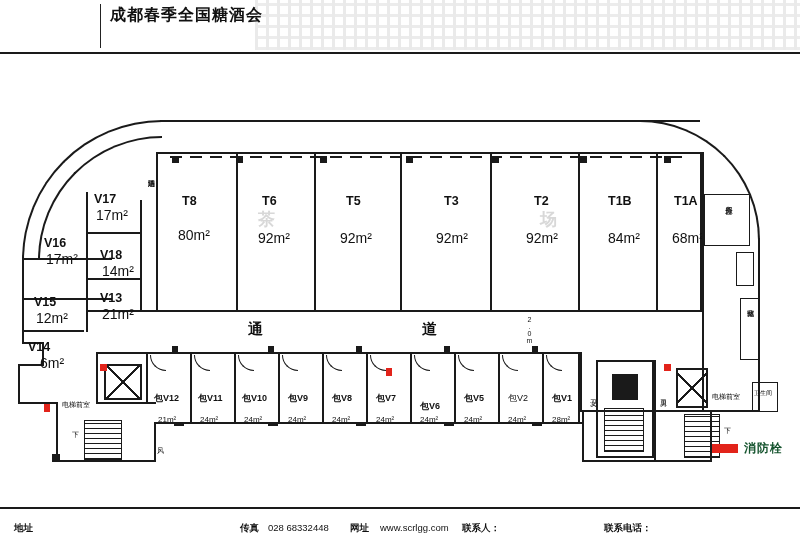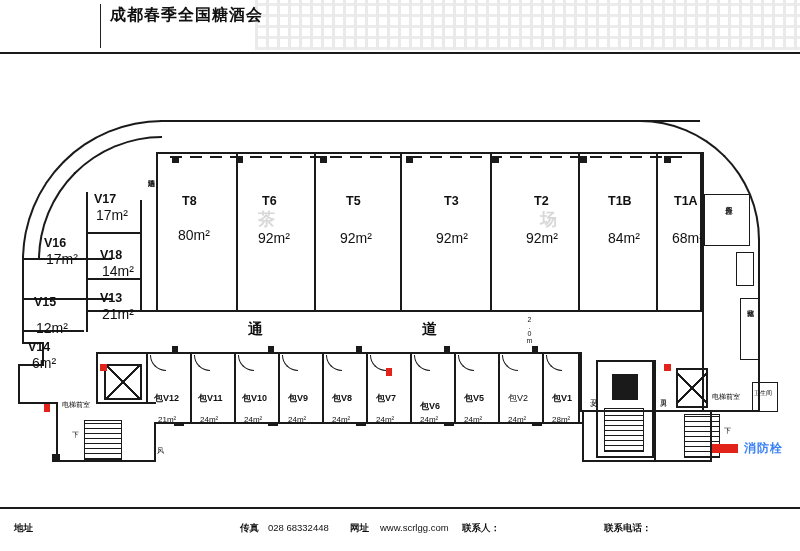--- a/index.html
+++ b/index.html
@@ -85,21 +85,21 @@
     position:absolute;font-size:15px;font-weight:bold;color:#111;letter-spacing:2px;
   }
   .ghost{
     position:absolute;font-size:17px;font-weight:bold;color:#d8d8d8;
   }
 
   .legend-swatch{
     position:absolute;width:26px;height:9px;background:#e2231a;
   }
   .legend-text{
-    position:absolute;font-size:12px;font-weight:bold;color:#3b82f6;letter-spacing:1px;
+    position:absolute;font-size:12px;font-weight:bold;color:#14532d;letter-spacing:1px;
   }
   .stair{
     position:absolute;border:1px solid #1a1a1a;box-sizing:border-box;
     background:repeating-linear-gradient(0deg,#1a1a1a 0 1px,transparent 1px 5px);
   }
   .boxline{position:absolute;border:1px solid #1a1a1a;box-sizing:border-box;}
   .boxline2{position:absolute;border:2px solid #1a1a1a;box-sizing:border-box;}
   .rot{writing-mode:vertical-rl;text-orientation:upright;}
   .red{background:#e2231a !important;}
 </style>
@@ -185,27 +185,27 @@
     <div class="lbl room-name" style="left:94px;top:140px;">V17</div>
     <div class="lbl room-area" style="left:96px;top:155px;">17m²</div>
 
     <div class="lbl room-name" style="left:44px;top:184px;">V16</div>
     <div class="lbl room-area" style="left:46px;top:199px;">17m²</div>
 
     <div class="lbl room-name" style="left:100px;top:196px;">V18</div>
     <div class="lbl room-area" style="left:102px;top:211px;">14m²</div>
 
     <div class="lbl room-name" style="left:34px;top:243px;">V15</div>
-    <div class="lbl room-area" style="left:36px;top:268px;">12m²</div>
+    <div class="lbl room-area" style="left:36px;top:258px;">12m²</div>
 
     <div class="lbl room-name" style="left:100px;top:239px;">V13</div>
     <div class="lbl room-area" style="left:102px;top:254px;">21m²</div>
 
     <div class="lbl room-name" style="left:28px;top:288px;">V14</div>
-    <div class="lbl room-area" style="left:32px;top:303px;">6m²</div>
+    <div class="lbl room-area" style="left:40px;top:303px;">6m²</div>
 
     <div class="lbl vsmall rot" style="left:146px;top:122px;">消防通道</div>
 
     <div class="lbl room-name" style="left:182px;top:142px;">T8</div>
     <div class="lbl room-area" style="left:178px;top:175px;">80m²</div>
 
     <div class="lbl room-name" style="left:262px;top:142px;">T6</div>
     <div class="lbl room-area" style="left:258px;top:178px;">92m²</div>
 
     <div class="lbl room-name" style="left:346px;top:142px;">T5</div>

